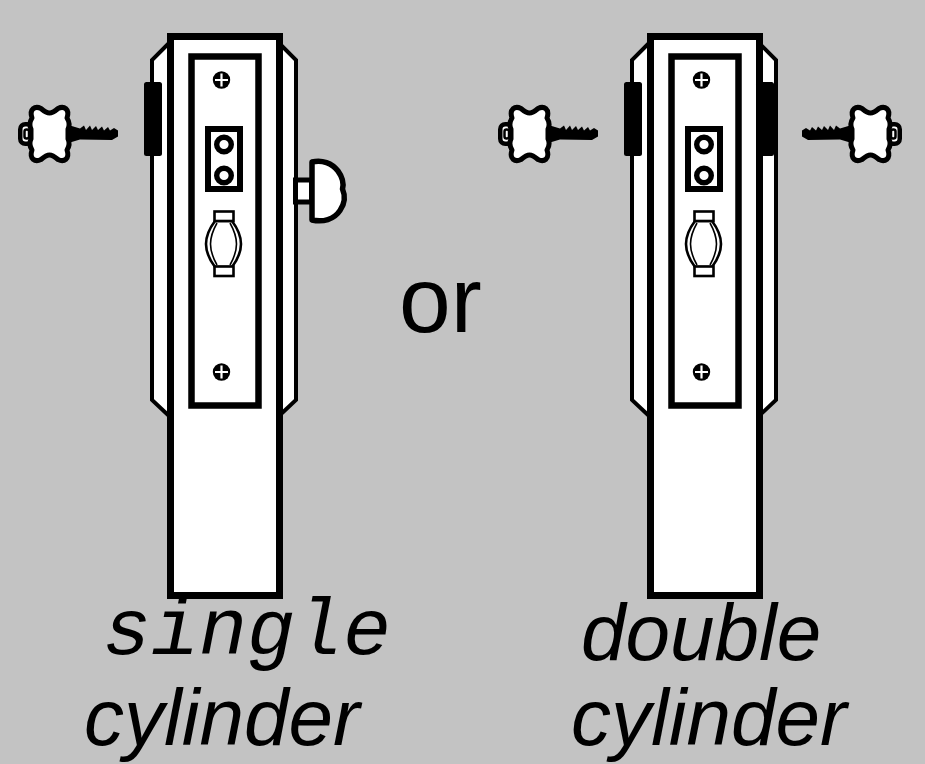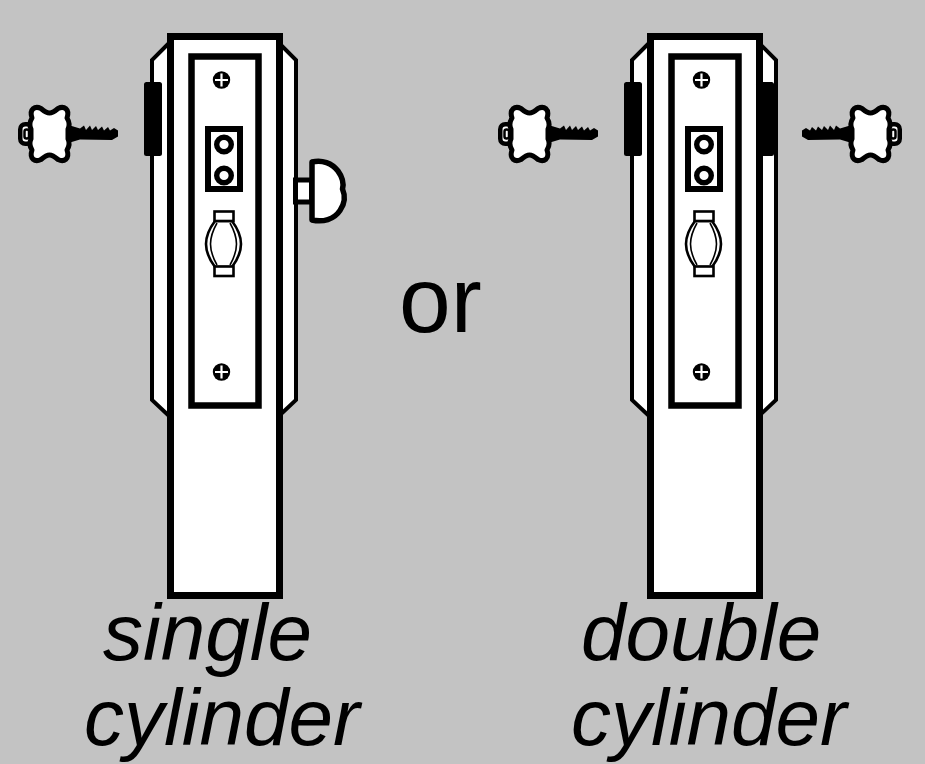--- a/index.html
+++ b/index.html
@@ -99,21 +99,21 @@
 
       <use href="#keyShape" transform="translate(18,105)"></use>
 
       <use href="#keyShape" transform="translate(422,105) scale(-1,1)"></use>
     </g>
   </svg>
 
   <div class="or-text" style="left:399px;top:254px;">or</div>
 
   <div>
-    <div class="label-line" style="left:103px;top:593px;">single</div>
+    <div class="label-line" style="left:103px;top:593px;font-family:Liberation Mono, monospace;">single</div>
     <div class="label-line" style="left:84px;top:678px;">cylinder</div>
   </div>
 
   <div>
     <div class="label-line" style="left:581px;top:593px;text-align:center;">double</div>
     <div class="label-line" style="left:571px;top:678px;">cylinder</div>
   </div>
 
 </div>
 

